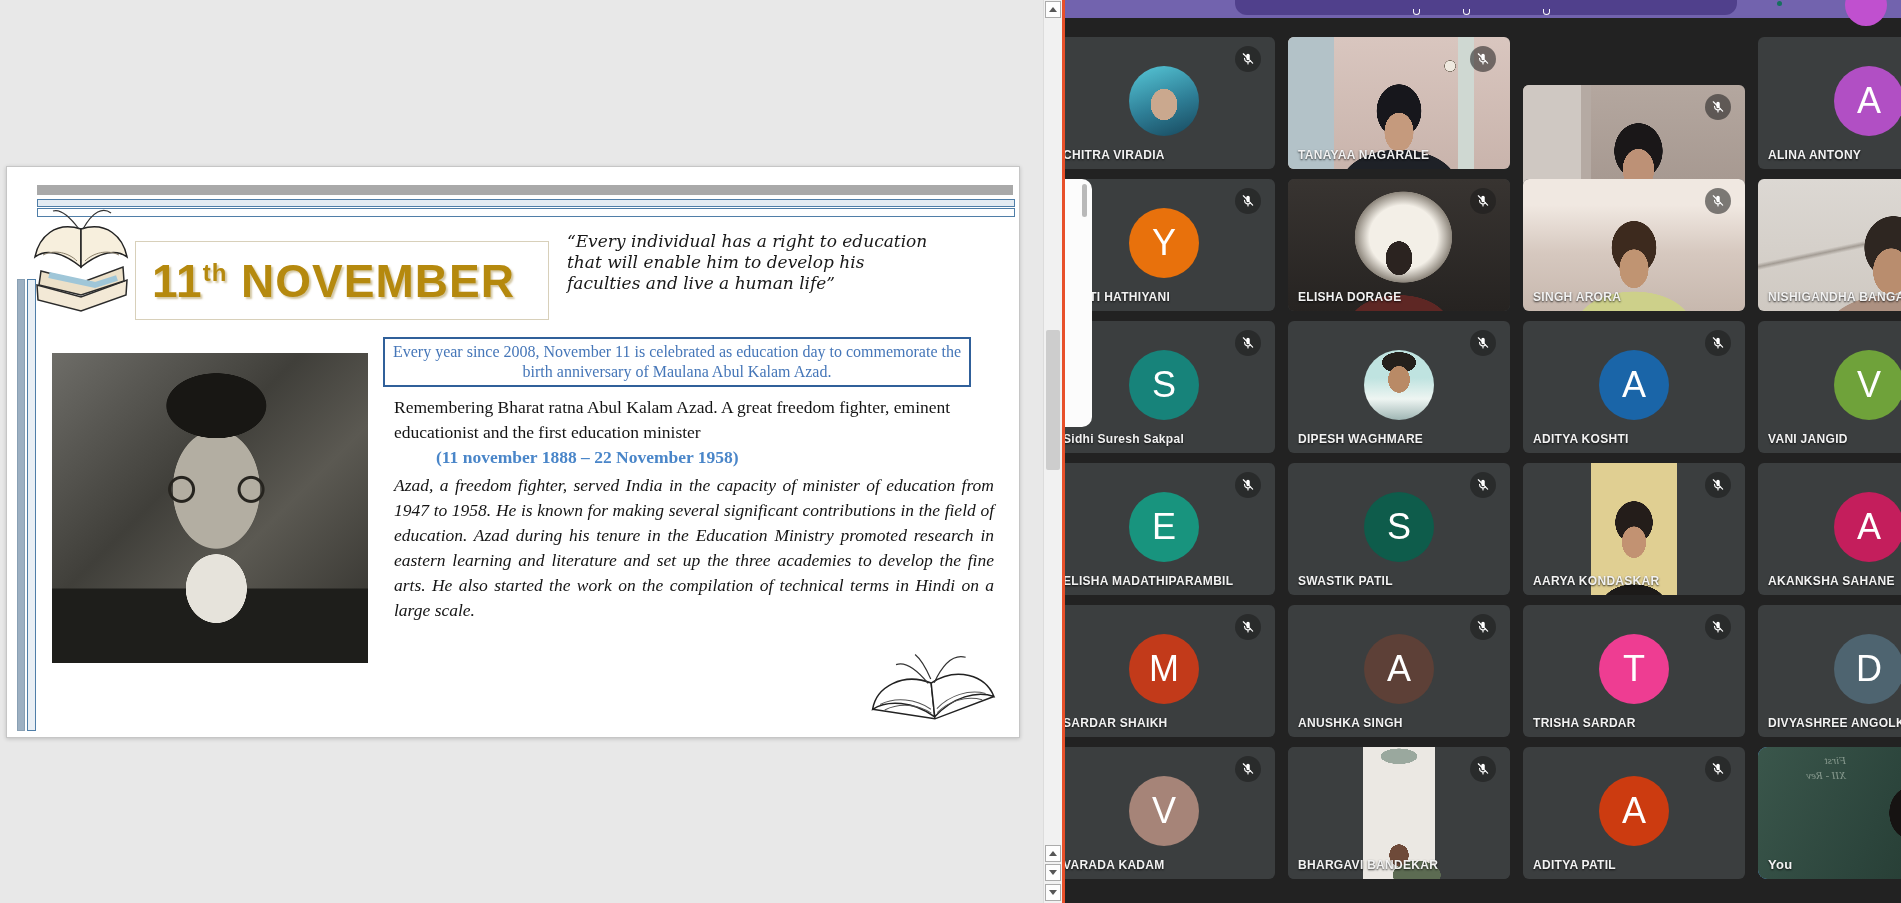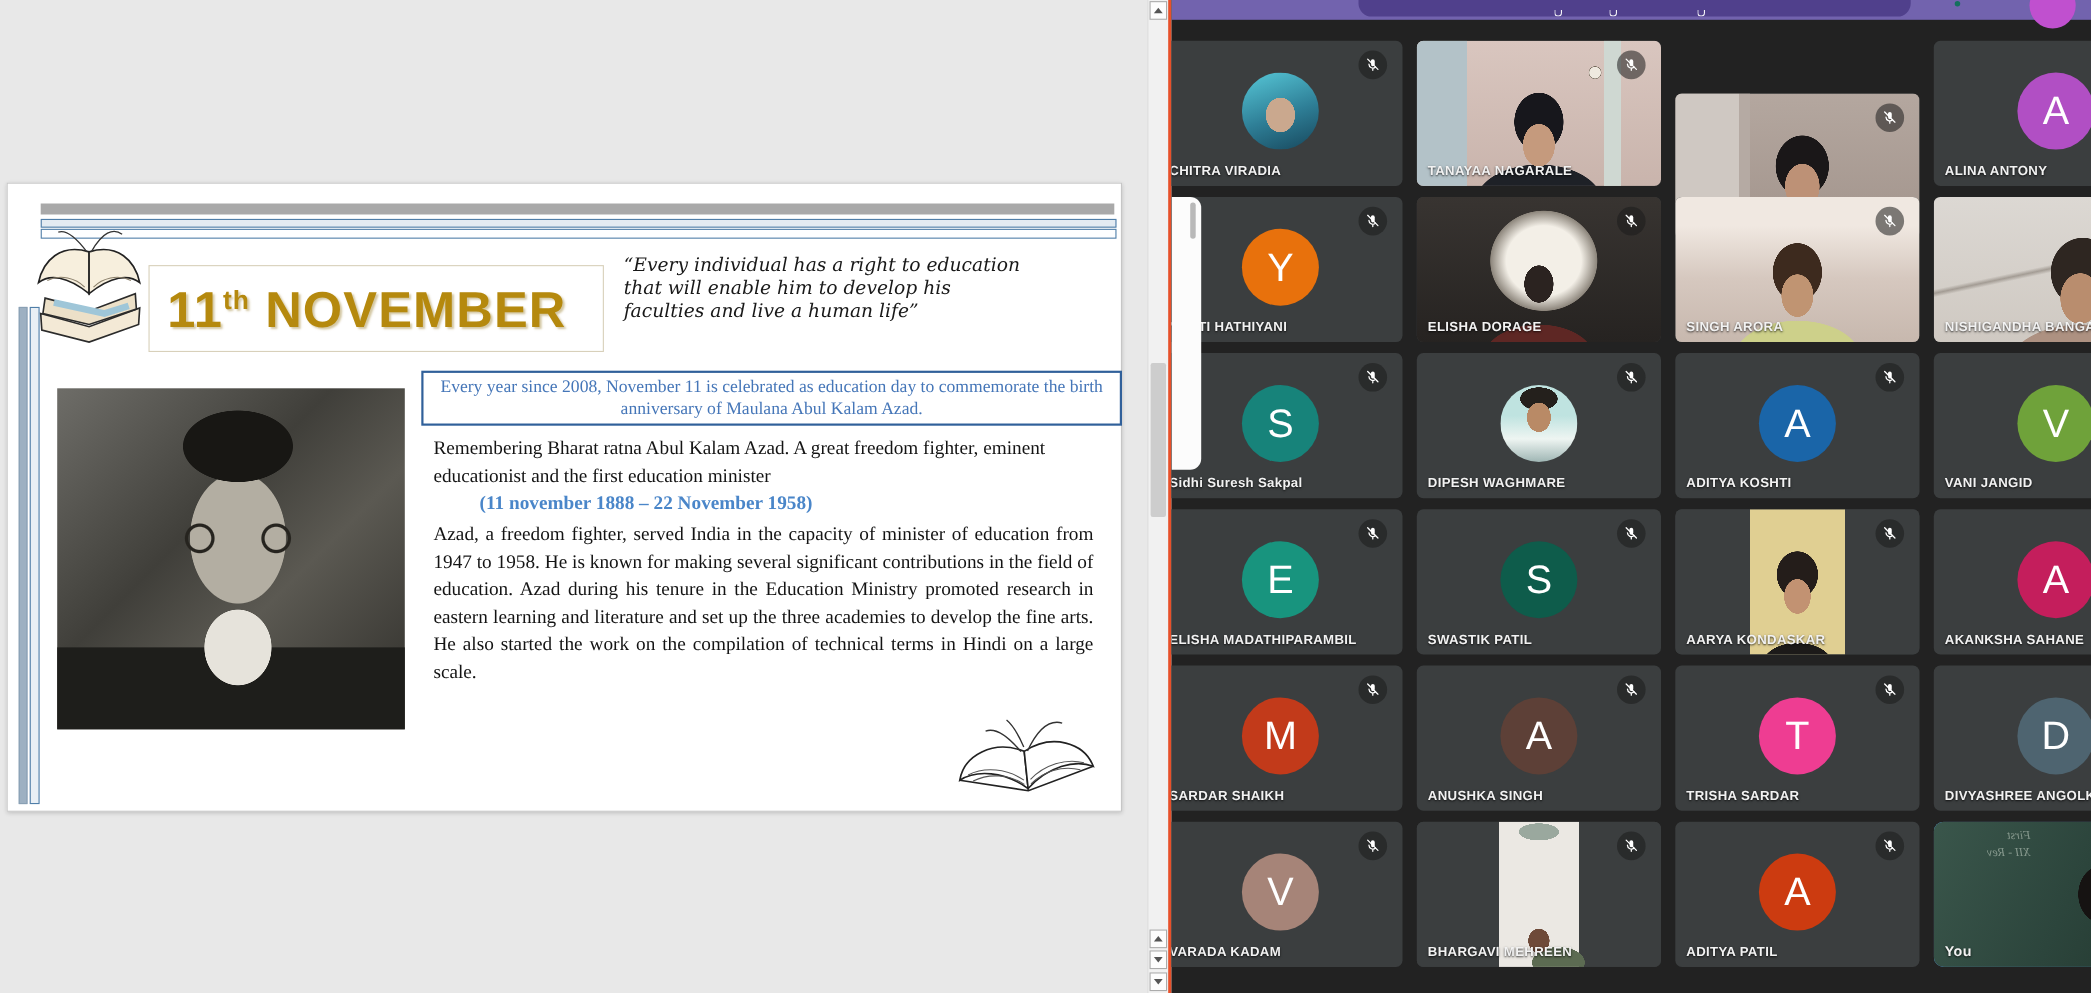--- a/index.html
+++ b/index.html
@@ -28,30 +28,30 @@
   .portrait{position:absolute;left:45px;top:186px;width:316px;height:310px;
     background:
       radial-gradient(circle 15px at 41% 44%, rgba(0,0,0,0) 10px, #26241f 11px 13px, rgba(0,0,0,0) 14px),
       radial-gradient(circle 15px at 63% 44%, rgba(0,0,0,0) 10px, #26241f 11px 13px, rgba(0,0,0,0) 14px),
       radial-gradient(55px 62px at 52% 76%, #e6e3db 0 55%, rgba(0,0,0,0) 56%),
       radial-gradient(80px 52px at 52% 17%, #181714 0 62%, rgba(0,0,0,0) 63%),
       radial-gradient(72px 98px at 52% 44%, #b3aea2 0 60%, rgba(0,0,0,0) 61%),
       linear-gradient(rgba(0,0,0,0) 235px, #1e1e1b 236px),
       linear-gradient(135deg,#6e6d68,#403f3a 40%,#5b5952 62%,#2f2e2a);}
 
-  .hl-box{position:absolute;left:376px;top:170px;width:637px;height:50px;border:2px solid #30609a;
+  .hl-box{position:absolute;left:376px;top:170px;width:588px;height:50px;border:2px solid #30609a;
           box-sizing:border-box;display:flex;align-items:center;justify-content:center;text-align:center;}
   .hl-text{font-family:"Liberation Serif",serif;font-size:16px;line-height:20px;color:#4576b8;padding:0 6px;}
 
   .para1{position:absolute;left:387px;top:228px;width:596px;font-family:"Liberation Serif",serif;
          font-size:17.5px;line-height:25px;color:#141414;}
   .dates{position:absolute;left:429px;top:280px;font-family:"Liberation Serif",serif;
          font-size:17.5px;font-weight:bold;color:#4a86c9;}
   .para2{position:absolute;left:387px;top:306px;width:600px;font-family:"Liberation Serif",serif;
-         font-size:17.5px;line-height:25px;color:#141414;text-align:justify;}
+         font-size:17.5px;line-height:25px;color:#141414;text-align:justify;font-style:italic;}
 
   .books-tl{position:absolute;left:12px;top:38px;}
   .books-br{position:absolute;left:850px;top:472px;transform:rotate(-6deg);}
 
   
   .ppt-scroll{position:absolute;left:1043px;top:0;width:19px;height:903px;background:#f1f1f1;border-left:1px solid #dcdcdc;box-sizing:border-box;}
   .sbtn{position:absolute;left:1px;width:16px;height:17px;background:#fdfdfd;border:1px solid #ababab;box-sizing:border-box;
         display:flex;align-items:center;justify-content:center;}
   .tri-up{width:0;height:0;border-left:4px solid transparent;border-right:4px solid transparent;border-bottom:5px solid #555;}
   .tri-dn{width:0;height:0;border-left:4px solid transparent;border-right:4px solid transparent;border-top:5px solid #555;}
@@ -428,21 +428,21 @@
         </div>
         <div class="tile" style="left: 223px; top: 747px;">
           <div class="scene sc-bhargavi"></div>
   <span class="mic">
     <svg width="14" height="14" viewBox="0 0 24 24" fill="none" stroke="#fff" stroke-width="2" stroke-linecap="round">
       <path d="M9 6a3 3 0 0 1 6 0v5a3 3 0 0 1-5.4 1.8" fill="#fff" stroke="none"></path>
       <path d="M6 11a6 6 0 0 0 10.2 4.2 M12 17v3.5"></path>
       <line x1="4" y1="3" x2="20" y2="19"></line>
     </svg>
   </span>
-<span class="label">BHARGAVI MEHREEN</span>
+<span class="label">BHARGAVI BANDEKAR</span>
         </div>
         <div class="tile" style="left: 458px; top: 747px;">
           <div class="avatar" style="background: rgb(204, 59, 16);">A</div>
   <span class="mic">
     <svg width="14" height="14" viewBox="0 0 24 24" fill="none" stroke="#fff" stroke-width="2" stroke-linecap="round">
       <path d="M9 6a3 3 0 0 1 6 0v5a3 3 0 0 1-5.4 1.8" fill="#fff" stroke="none"></path>
       <path d="M6 11a6 6 0 0 0 10.2 4.2 M12 17v3.5"></path>
       <line x1="4" y1="3" x2="20" y2="19"></line>
     </svg>
   </span>

